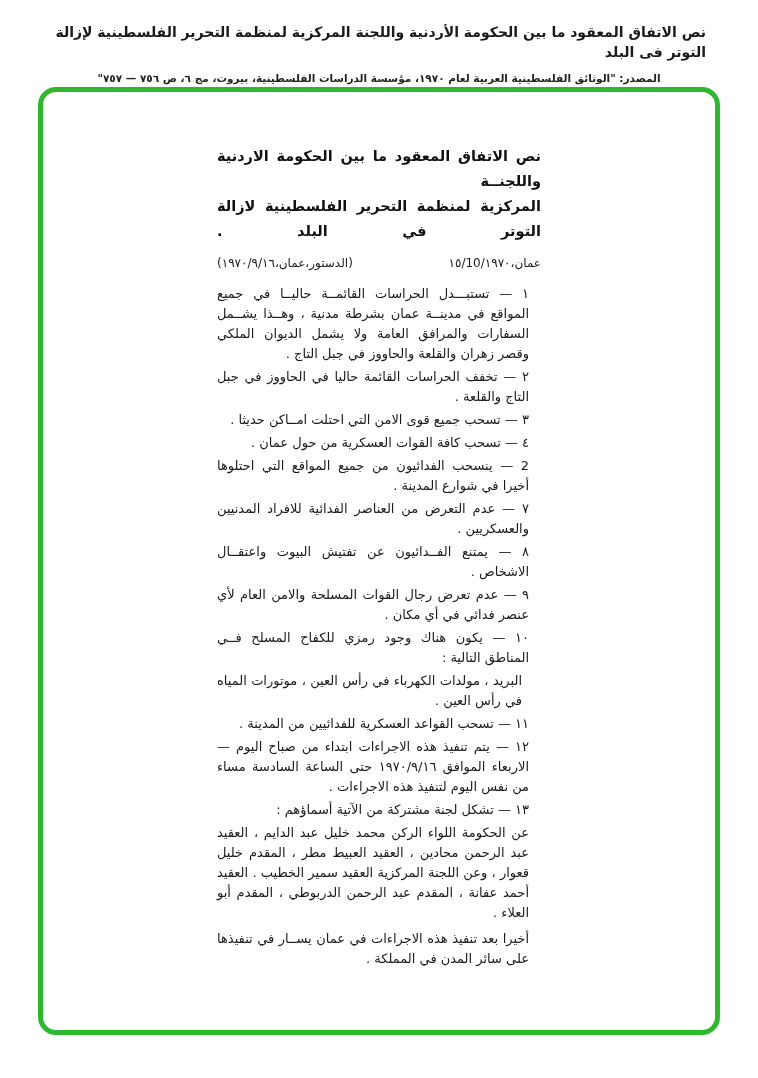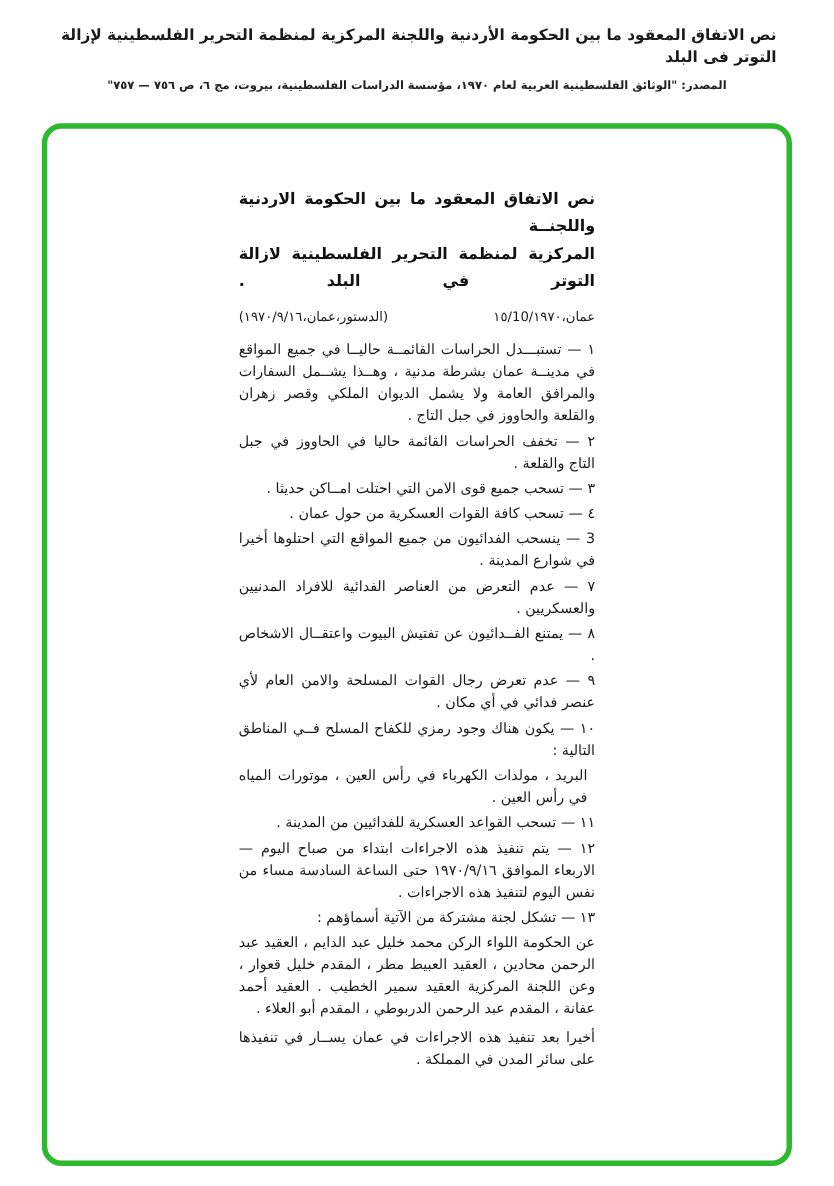--- a/index.html
+++ b/index.html
@@ -26,21 +26,21 @@
     text-align: center;
     font-weight: bold;
     font-size: 10.5px;
     line-height: 16px;
     margin: 8px 70px 0 70px;
     color: #222;
   }
   .doc-frame {
     position: absolute;
     left: 38px;
-    top: 112px;
+    top: 87px;
     width: 672px;
     height: 938px;
     border: 5px solid #2eb82e;
     border-radius: 18px;
     background: #ffffff;
   }
   .doc-body {
     direction: rtl;
     width: 324px;
     margin: 52px auto 0 auto;
@@ -59,21 +59,21 @@
     display: flex;
     justify-content: space-between;
     align-items: baseline;
     font-size: 12px;
     margin: 12px 0 14px 0;
   }
   .para {
     font-size: 13px;
     line-height: 20px;
     text-align: justify;
-    margin: 0 0 3px 0;
+    margin: 0 12px 3px 0;
   }
   .para.sub {
     padding-right: 7px;
   }
   .para.closing {
     margin-top: 6px;
   }
 </style>
 </head>
 <body>
@@ -91,21 +91,21 @@
 
     <div class="dateline">
       <span>عمان،١٥/10/١٩٧٠</span>
       <span>(الدستور،عمان،١٩٧٠/٩/١٦)</span>
     </div>
 
     <p class="para">١ — تستبـــدل الحراسات القائمــة حاليــا في جميع المواقع في مدينــة عمان بشرطة مدنية ، وهــذا يشــمل السفارات والمرافق العامة ولا يشمل الديوان الملكي وقصر زهران والقلعة والحاووز في جبل التاج .</p>
     <p class="para">٢ — تخفف الحراسات القائمة حاليا في الحاووز في جبل التاج والقلعة .</p>
     <p class="para">٣ — تسحب جميع قوى الامن التي احتلت امــاكن حديثا .</p>
     <p class="para">٤ — تسحب كافة القوات العسكرية من حول عمان .</p>
-    <p class="para">3 — ينسحب الفدائيون من جميع المواقع التي احتلوها أخيرا في شوارع المدينة .</p>
+    <p class="para">2 — ينسحب الفدائيون من جميع المواقع التي احتلوها أخيرا في شوارع المدينة .</p>
     <p class="para">٧ — عدم التعرض من العناصر الفدائية للافراد المدنيين والعسكريين .</p>
     <p class="para">٨ — يمتنع الفــدائيون عن تفتيش البيوت واعتقــال الاشخاص .</p>
     <p class="para">٩ — عدم تعرض رجال القوات المسلحة والامن العام لأي عنصر فدائي في أي مكان .</p>
     <p class="para">١٠ — يكون هناك وجود رمزي للكفاح المسلح فــي المناطق التالية :</p>
     <p class="para sub">البريد ، مولدات الكهرباء في رأس العين ، موتورات المياه في رأس العين .</p>
     <p class="para">١١ — تسحب القواعد العسكرية للفدائيين من المدينة .</p>
     <p class="para">١٢ — يتم تنفيذ هذه الاجراءات ابتداء من صباح اليوم — الاربعاء الموافق ١٩٧٠/٩/١٦ حتى الساعة السادسة مساء من نفس اليوم لتنفيذ هذه الاجراءات .</p>
     <p class="para">١٣ — تشكل لجنة مشتركة من الآتية أسماؤهم :</p>
     <p class="para">عن الحكومة اللواء الركن محمد خليل عبد الدايم ، العقيد عبد الرحمن محادين ، العقيد العبيط مطر ، المقدم خليل قعوار ، وعن اللجنة المركزية العقيد سمير الخطيب . العقيد أحمد عفانة ، المقدم عبد الرحمن الدربوطي ، المقدم أبو العلاء .</p>
     <p class="para closing">أخيرا بعد تنفيذ هذه الاجراءات في عمان يســار في تنفيذها على سائر المدن في المملكة .</p>

